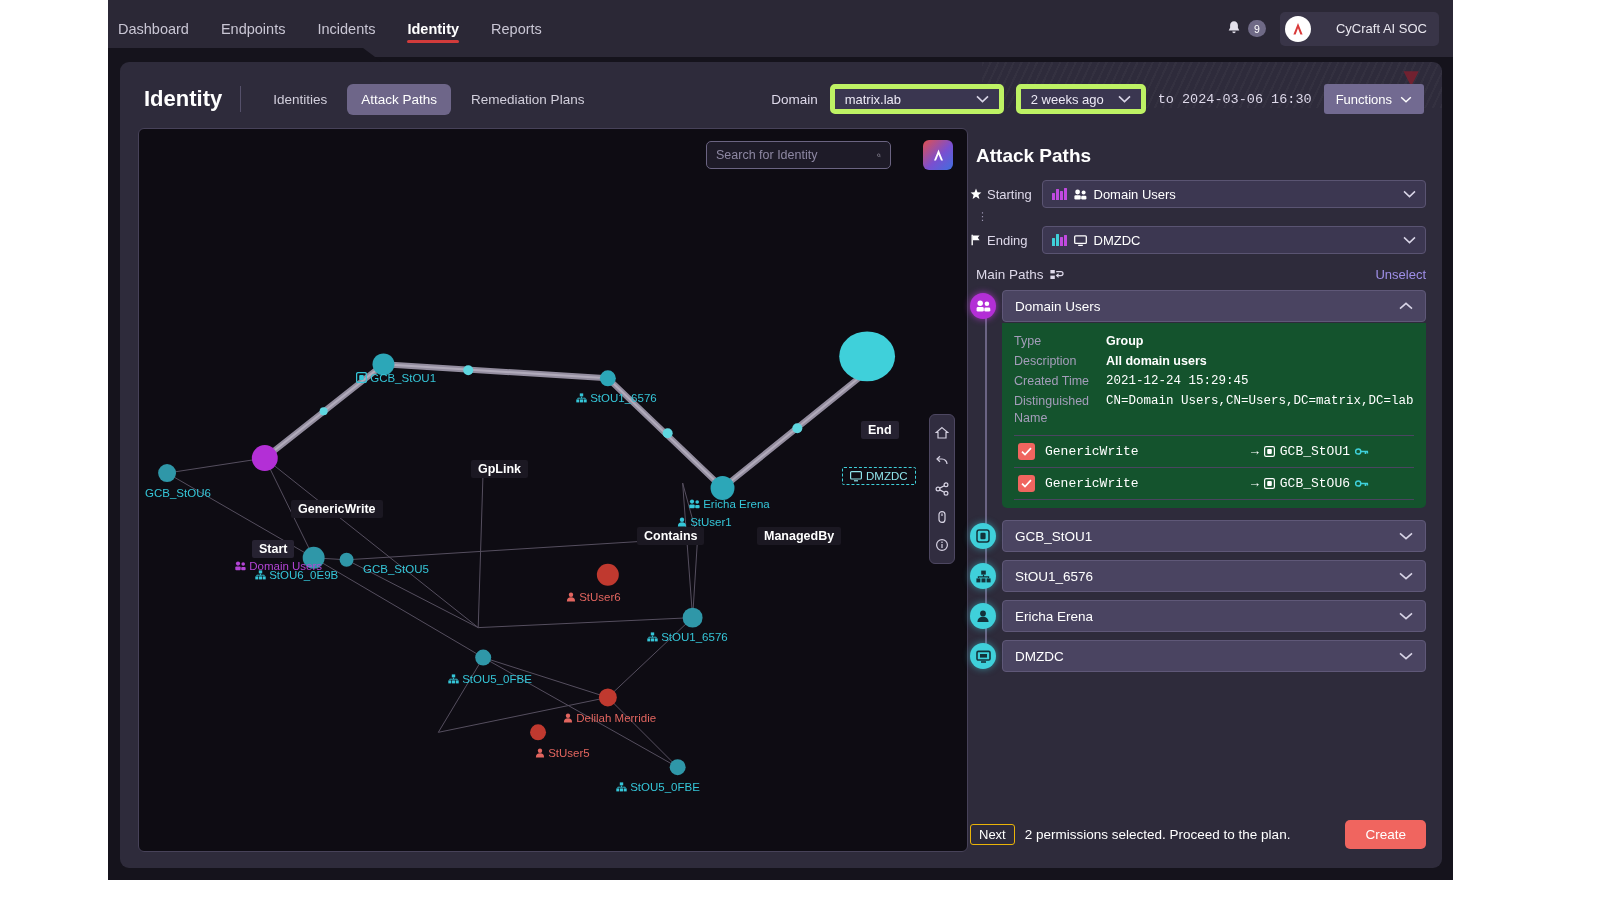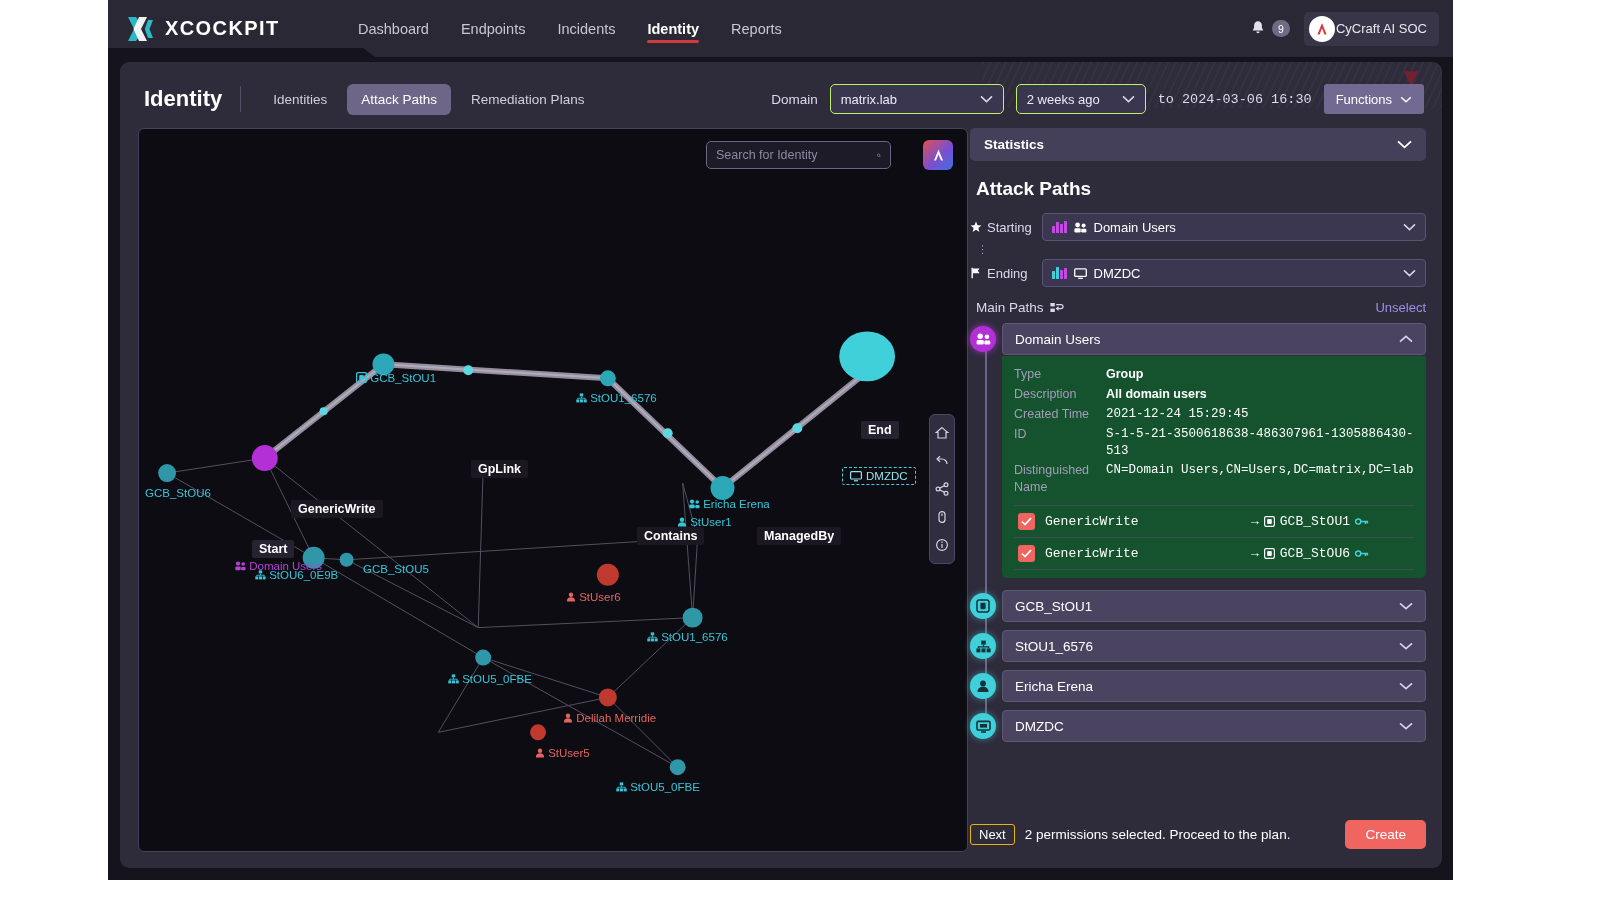--- a/index.html
+++ b/index.html
@@ -41,21 +41,21 @@
   .topnav-right {
     margin-left: auto; display: flex; align-items: center; gap: 14px; padding-right: 14px;
   }
   .bell-group { display: flex; align-items: center; gap: 6px; cursor: pointer; }
   .bell-badge {
     background: #6f6a86; color: #fff; font-size: 10.5px; border-radius: 9px;
     min-width: 18px; height: 17px; display: flex; align-items: center; justify-content: center;
     padding: 0 5px;
   }
   .user-chip {
-    display: flex; align-items: center; gap: 1px; background: #393548;
+    display: flex; align-items: center; gap: 25px; background: #393548;
     border-radius: 5px; padding: 4px 12px 4px 5px; cursor: pointer;
   }
   .avatar {
     width: 26px; height: 26px; border-radius: 50%; background: #ffffff;
     display: flex; align-items: center; justify-content: center; flex: none;
   }
   .user-name { color: #e9e7ef; font-size: 13px; }
 
   
   .wedge {
@@ -88,21 +88,21 @@
   .vsep { width: 1px; height: 26px; background: #55506a; margin: 0 18px; }
   .tabs { display: flex; align-items: center; gap: 6px; }
   .tab {
     color: #d2cfdc; font-size: 13.5px; padding: 8px 14px; border-radius: 6px; cursor: pointer;
   }
   .tab.active { background: #6e6689; color: #ffffff; }
 
   .sh-right { margin-left: auto; display: flex; align-items: center; gap: 12px; }
   .lbl-domain { color: #ded9ea; font-size: 13.5px; }
   .select {
-    background: #3a3650; border: 1px solid #bef264; border-radius: 5px;
+    background: #3a3650; border: 5px solid #bef264; border-radius: 5px;
     height: 30px; display: flex; align-items: center; gap: 10px;
     padding: 0 10px; color: #ece9f5; font-size: 13px; cursor: pointer;
   }
   .select .val { flex: 1; }
   .sel-domain { width: 174px; }
   .sel-time { width: 130px; }
   .time-to { color: #ded9ea; font-size: 13.5px; font-family: "Liberation Mono", monospace; }
   .btn-functions {
     background: #726a91; border-radius: 3px; height: 30px; color: #ffffff;
     font-size: 13px; display: flex; align-items: center; gap: 8px;
@@ -260,28 +260,20 @@
     font-family: "Liberation Sans", sans-serif;
   }
 </style>
 </head>
 <body>
 
 <div class="page">
 <div class="app">
 
   <div class="topnav">
-    <div class="logo-wrap">
-      <svg class="logo-mark" viewBox="0 0 30 28">
-        <path d="M2 2 L10 2 L15 9 L10 14 L15 19 L10 26 L2 26 L8 14 Z" fill="#2bb8c6"></path>
-        <path d="M13 2 L21 2 L15 14 L21 26 L13 26 L7.5 14 Z" fill="#ffffff" opacity="0.93"></path>
-        <path d="M22 5 L27 5 L23.5 14 L27 23 L22 23 L18.8 14 Z" fill="#2bb8c6"></path>
-      </svg>
-      <span class="logo-text">XCOCKPIT</span>
-    </div>
 
     <div class="nav-items">
       <div class="nav-item">Dashboard</div>
       <div class="nav-item">Endpoints</div>
       <div class="nav-item">Incidents</div>
       <div class="nav-item active">Identity</div>
       <div class="nav-item">Reports</div>
     </div>
 
     <div class="topnav-right">
@@ -576,26 +568,20 @@
                 <circle cx="7" cy="7" r="5.4" fill="none" stroke="#d6d2e2" stroke-width="1.2"></circle>
                 <path d="M7 5.9 V10" stroke="#d6d2e2" stroke-width="1.2"></path>
                 <circle cx="7" cy="4.2" r="0.8" fill="#d6d2e2"></circle>
               </svg>
         </div>
       </div>
     </div>
 
     <div class="right-panel">
 
-      <div class="stats-bar">
-        <span>Statistics</span>
-        <svg width="15" height="9" viewBox="0 0 15 9">
-              <path d="M1 1.4 L7.5 7.4 L14 1.4" stroke="#ffffff" stroke-width="1.8" fill="none"></path>
-            </svg>
-      </div>
 
       <div class="ap-title">Attack Paths</div>
 
       <div class="se-row">
         <span class="se-label">
           <svg width="12" height="12" viewBox="0 0 12 12">
                 <path d="M6 0.6 L7.5 4.2 L11.4 4.5 L8.4 7 L9.4 10.9 L6 8.8 L2.6 10.9 L3.6 7 L0.6 4.5 L4.5 4.2 Z" fill="#ffffff"></path>
               </svg>
           <span>Starting</span>
         </span>
@@ -683,24 +669,20 @@
               <span class="k">Type</span>
               <span class="v">Group</span>
             </div>
             <div class="kv">
               <span class="k">Description</span>
               <span class="v">All domain users</span>
             </div>
             <div class="kv">
               <span class="k">Created Time</span>
               <span class="v mono">2021-12-24 15:29:45</span>
-            </div>
-            <div class="kv">
-              <span class="k">ID</span>
-              <span class="v mono" style="max-width:310px">S-1-5-21-3500618638-486307961-1305886430-513</span>
             </div>
             <div class="kv">
               <span class="k">Distinguished Name</span>
               <span class="v mono" style="max-width:310px">CN=Domain Users,CN=Users,DC=matrix,DC=lab</span>
             </div>
 
             <div class="perm-rows">
               <div class="perm-row">
                 <span class="chk">
                   <svg width="11" height="9" viewBox="0 0 11 9">

